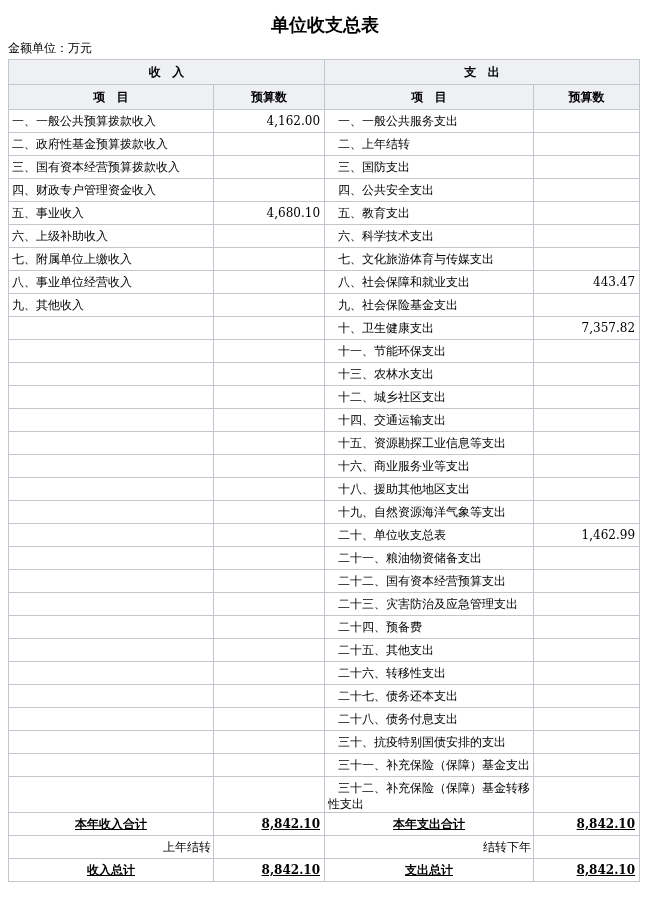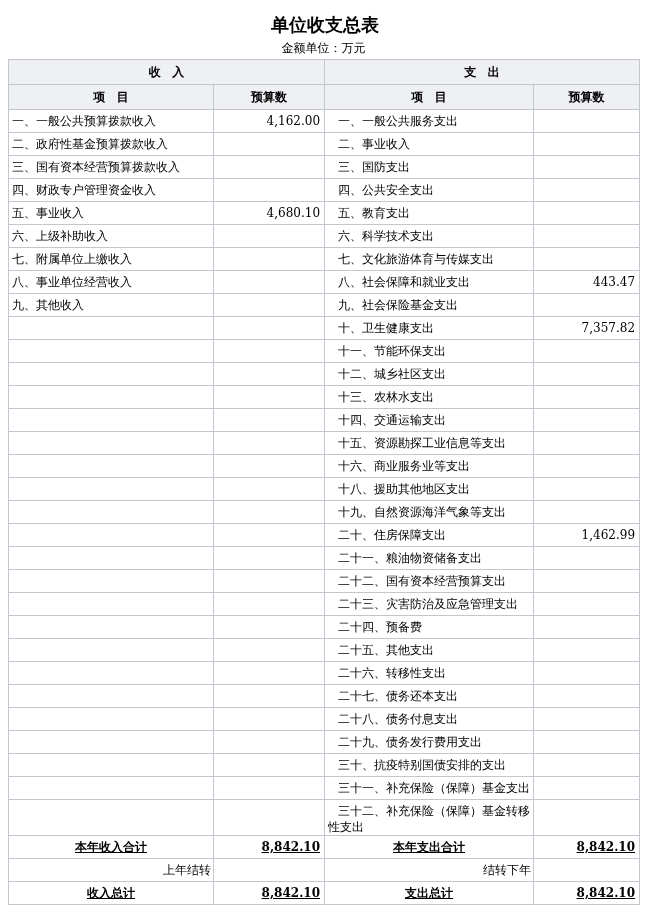--- a/index.html
+++ b/index.html
@@ -18,21 +18,21 @@
     padding-top: 13px;
     text-align: center;
     font-family: "Liberation Sans", sans-serif;
     font-weight: bold;
     font-size: 18px;
     line-height: 24px;
     color: #000;
   }
   .unit-note {
     margin: 4px 11px 3px 8px;
-    text-align: center;
+    text-align: left;
     font-size: 12px;
     line-height: 15px;
   }
 
   table.summary-table {
     border-collapse: collapse;
     table-layout: fixed;
     margin-left: 8px;
     width: 631px;
     font-size: 12px;
@@ -118,21 +118,21 @@
 
     <tr class="data-row">
           <td class="item-cell">一、一般公共预算拨款收入</td>
           <td class="num-cell">4,162.00</td>
           <td class="item-cell indented">一、一般公共服务支出</td>
           <td class="num-cell"></td>
         </tr>
         <tr class="data-row">
           <td class="item-cell">二、政府性基金预算拨款收入</td>
           <td class="num-cell"></td>
-          <td class="item-cell indented">二、事业收入</td>
+          <td class="item-cell indented">二、上年结转</td>
           <td class="num-cell"></td>
         </tr>
         <tr class="data-row">
           <td class="item-cell">三、国有资本经营预算拨款收入</td>
           <td class="num-cell"></td>
           <td class="item-cell indented">三、国防支出</td>
           <td class="num-cell"></td>
         </tr>
         <tr class="data-row">
           <td class="item-cell">四、财政专户管理资金收入</td>
@@ -178,32 +178,32 @@
         </tr>
         <tr class="data-row">
           <td class="item-cell"></td>
           <td class="num-cell"></td>
           <td class="item-cell indented">十一、节能环保支出</td>
           <td class="num-cell"></td>
         </tr>
         <tr class="data-row">
           <td class="item-cell"></td>
           <td class="num-cell"></td>
+          <td class="item-cell indented">十三、农林水支出</td>
+          <td class="num-cell"></td>
+        </tr>
+        <tr class="data-row">
+          <td class="item-cell"></td>
+          <td class="num-cell"></td>
           <td class="item-cell indented">十二、城乡社区支出</td>
           <td class="num-cell"></td>
         </tr>
         <tr class="data-row">
           <td class="item-cell"></td>
           <td class="num-cell"></td>
-          <td class="item-cell indented">十三、农林水支出</td>
-          <td class="num-cell"></td>
-        </tr>
-        <tr class="data-row">
-          <td class="item-cell"></td>
-          <td class="num-cell"></td>
           <td class="item-cell indented">十四、交通运输支出</td>
           <td class="num-cell"></td>
         </tr>
         <tr class="data-row">
           <td class="item-cell"></td>
           <td class="num-cell"></td>
           <td class="item-cell indented">十五、资源勘探工业信息等支出</td>
           <td class="num-cell"></td>
         </tr>
         <tr class="data-row">
@@ -220,21 +220,21 @@
         </tr>
         <tr class="data-row">
           <td class="item-cell"></td>
           <td class="num-cell"></td>
           <td class="item-cell indented">十九、自然资源海洋气象等支出</td>
           <td class="num-cell"></td>
         </tr>
         <tr class="data-row">
           <td class="item-cell"></td>
           <td class="num-cell"></td>
-          <td class="item-cell indented">二十、住房保障支出</td>
+          <td class="item-cell indented">二十、单位收支总表</td>
           <td class="num-cell">1,462.99</td>
         </tr>
         <tr class="data-row">
           <td class="item-cell"></td>
           <td class="num-cell"></td>
           <td class="item-cell indented">二十一、粮油物资储备支出</td>
           <td class="num-cell"></td>
         </tr>
         <tr class="data-row">
           <td class="item-cell"></td>
@@ -269,26 +269,20 @@
         <tr class="data-row">
           <td class="item-cell"></td>
           <td class="num-cell"></td>
           <td class="item-cell indented">二十七、债务还本支出</td>
           <td class="num-cell"></td>
         </tr>
         <tr class="data-row">
           <td class="item-cell"></td>
           <td class="num-cell"></td>
           <td class="item-cell indented">二十八、债务付息支出</td>
-          <td class="num-cell"></td>
-        </tr>
-        <tr class="data-row">
-          <td class="item-cell"></td>
-          <td class="num-cell"></td>
-          <td class="item-cell indented">二十九、债务发行费用支出</td>
           <td class="num-cell"></td>
         </tr>
         <tr class="data-row">
           <td class="item-cell"></td>
           <td class="num-cell"></td>
           <td class="item-cell indented">三十、抗疫特别国债安排的支出</td>
           <td class="num-cell"></td>
         </tr>
         <tr class="data-row">
           <td class="item-cell"></td>

